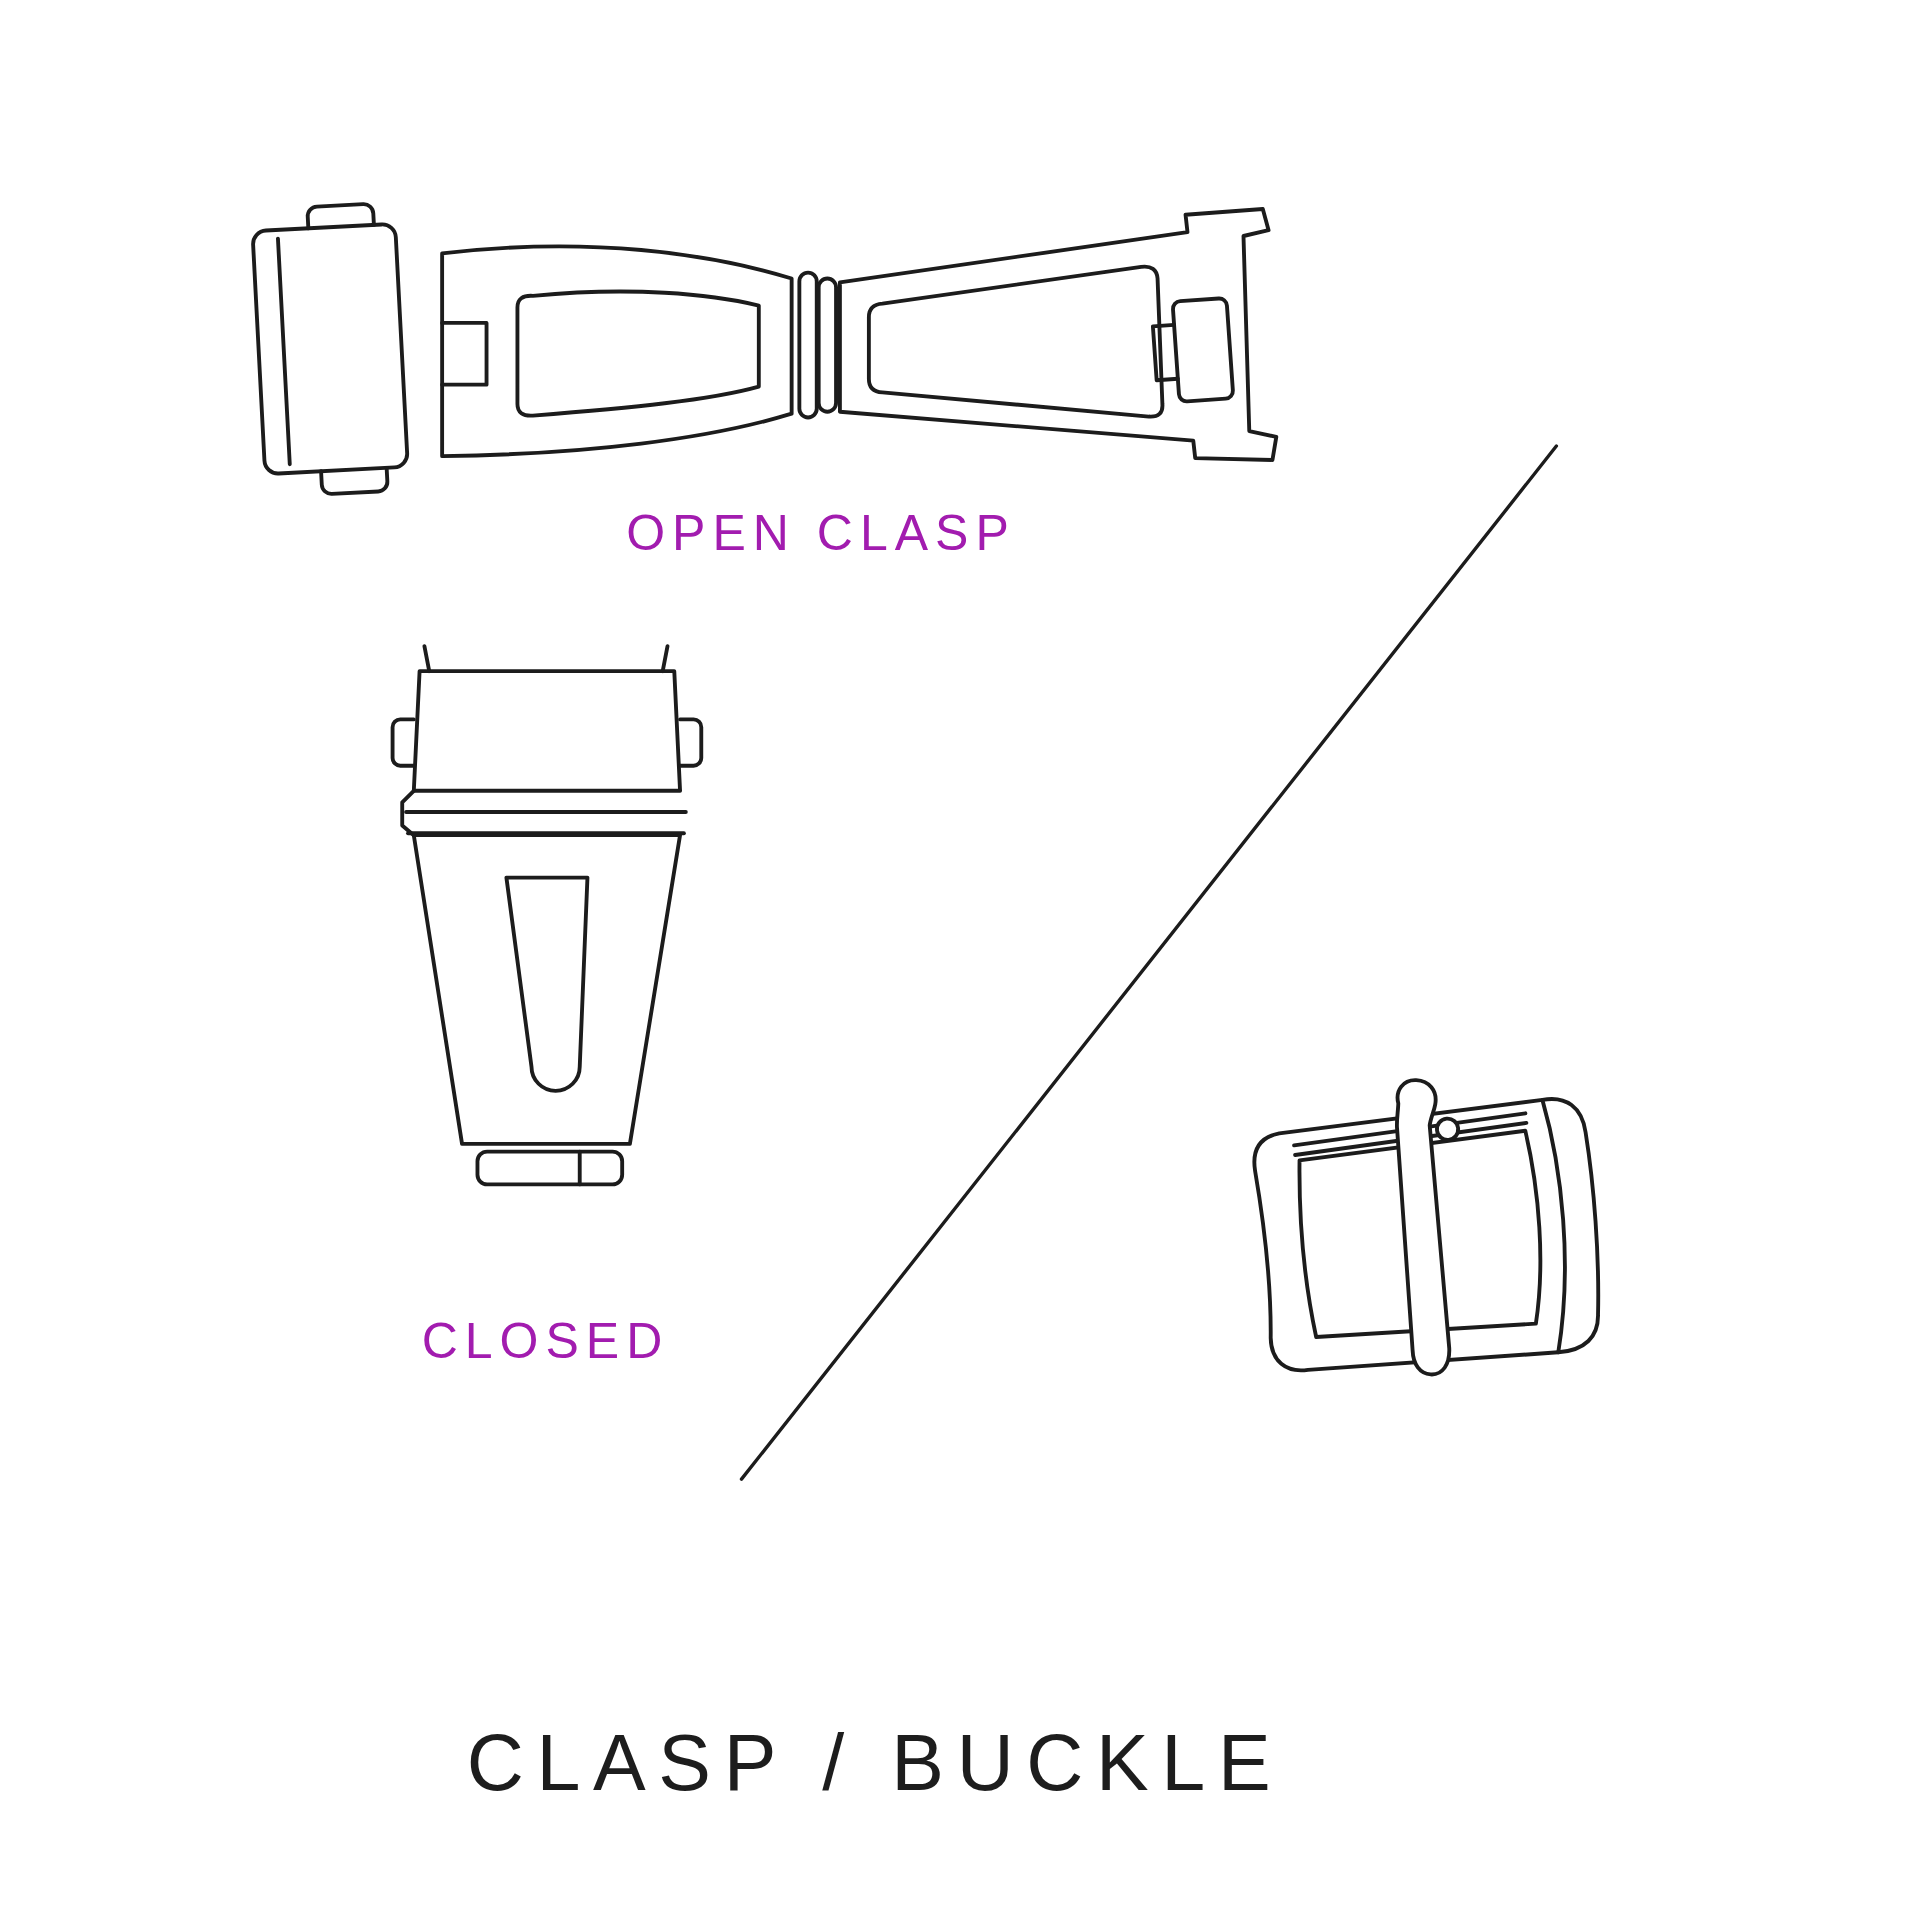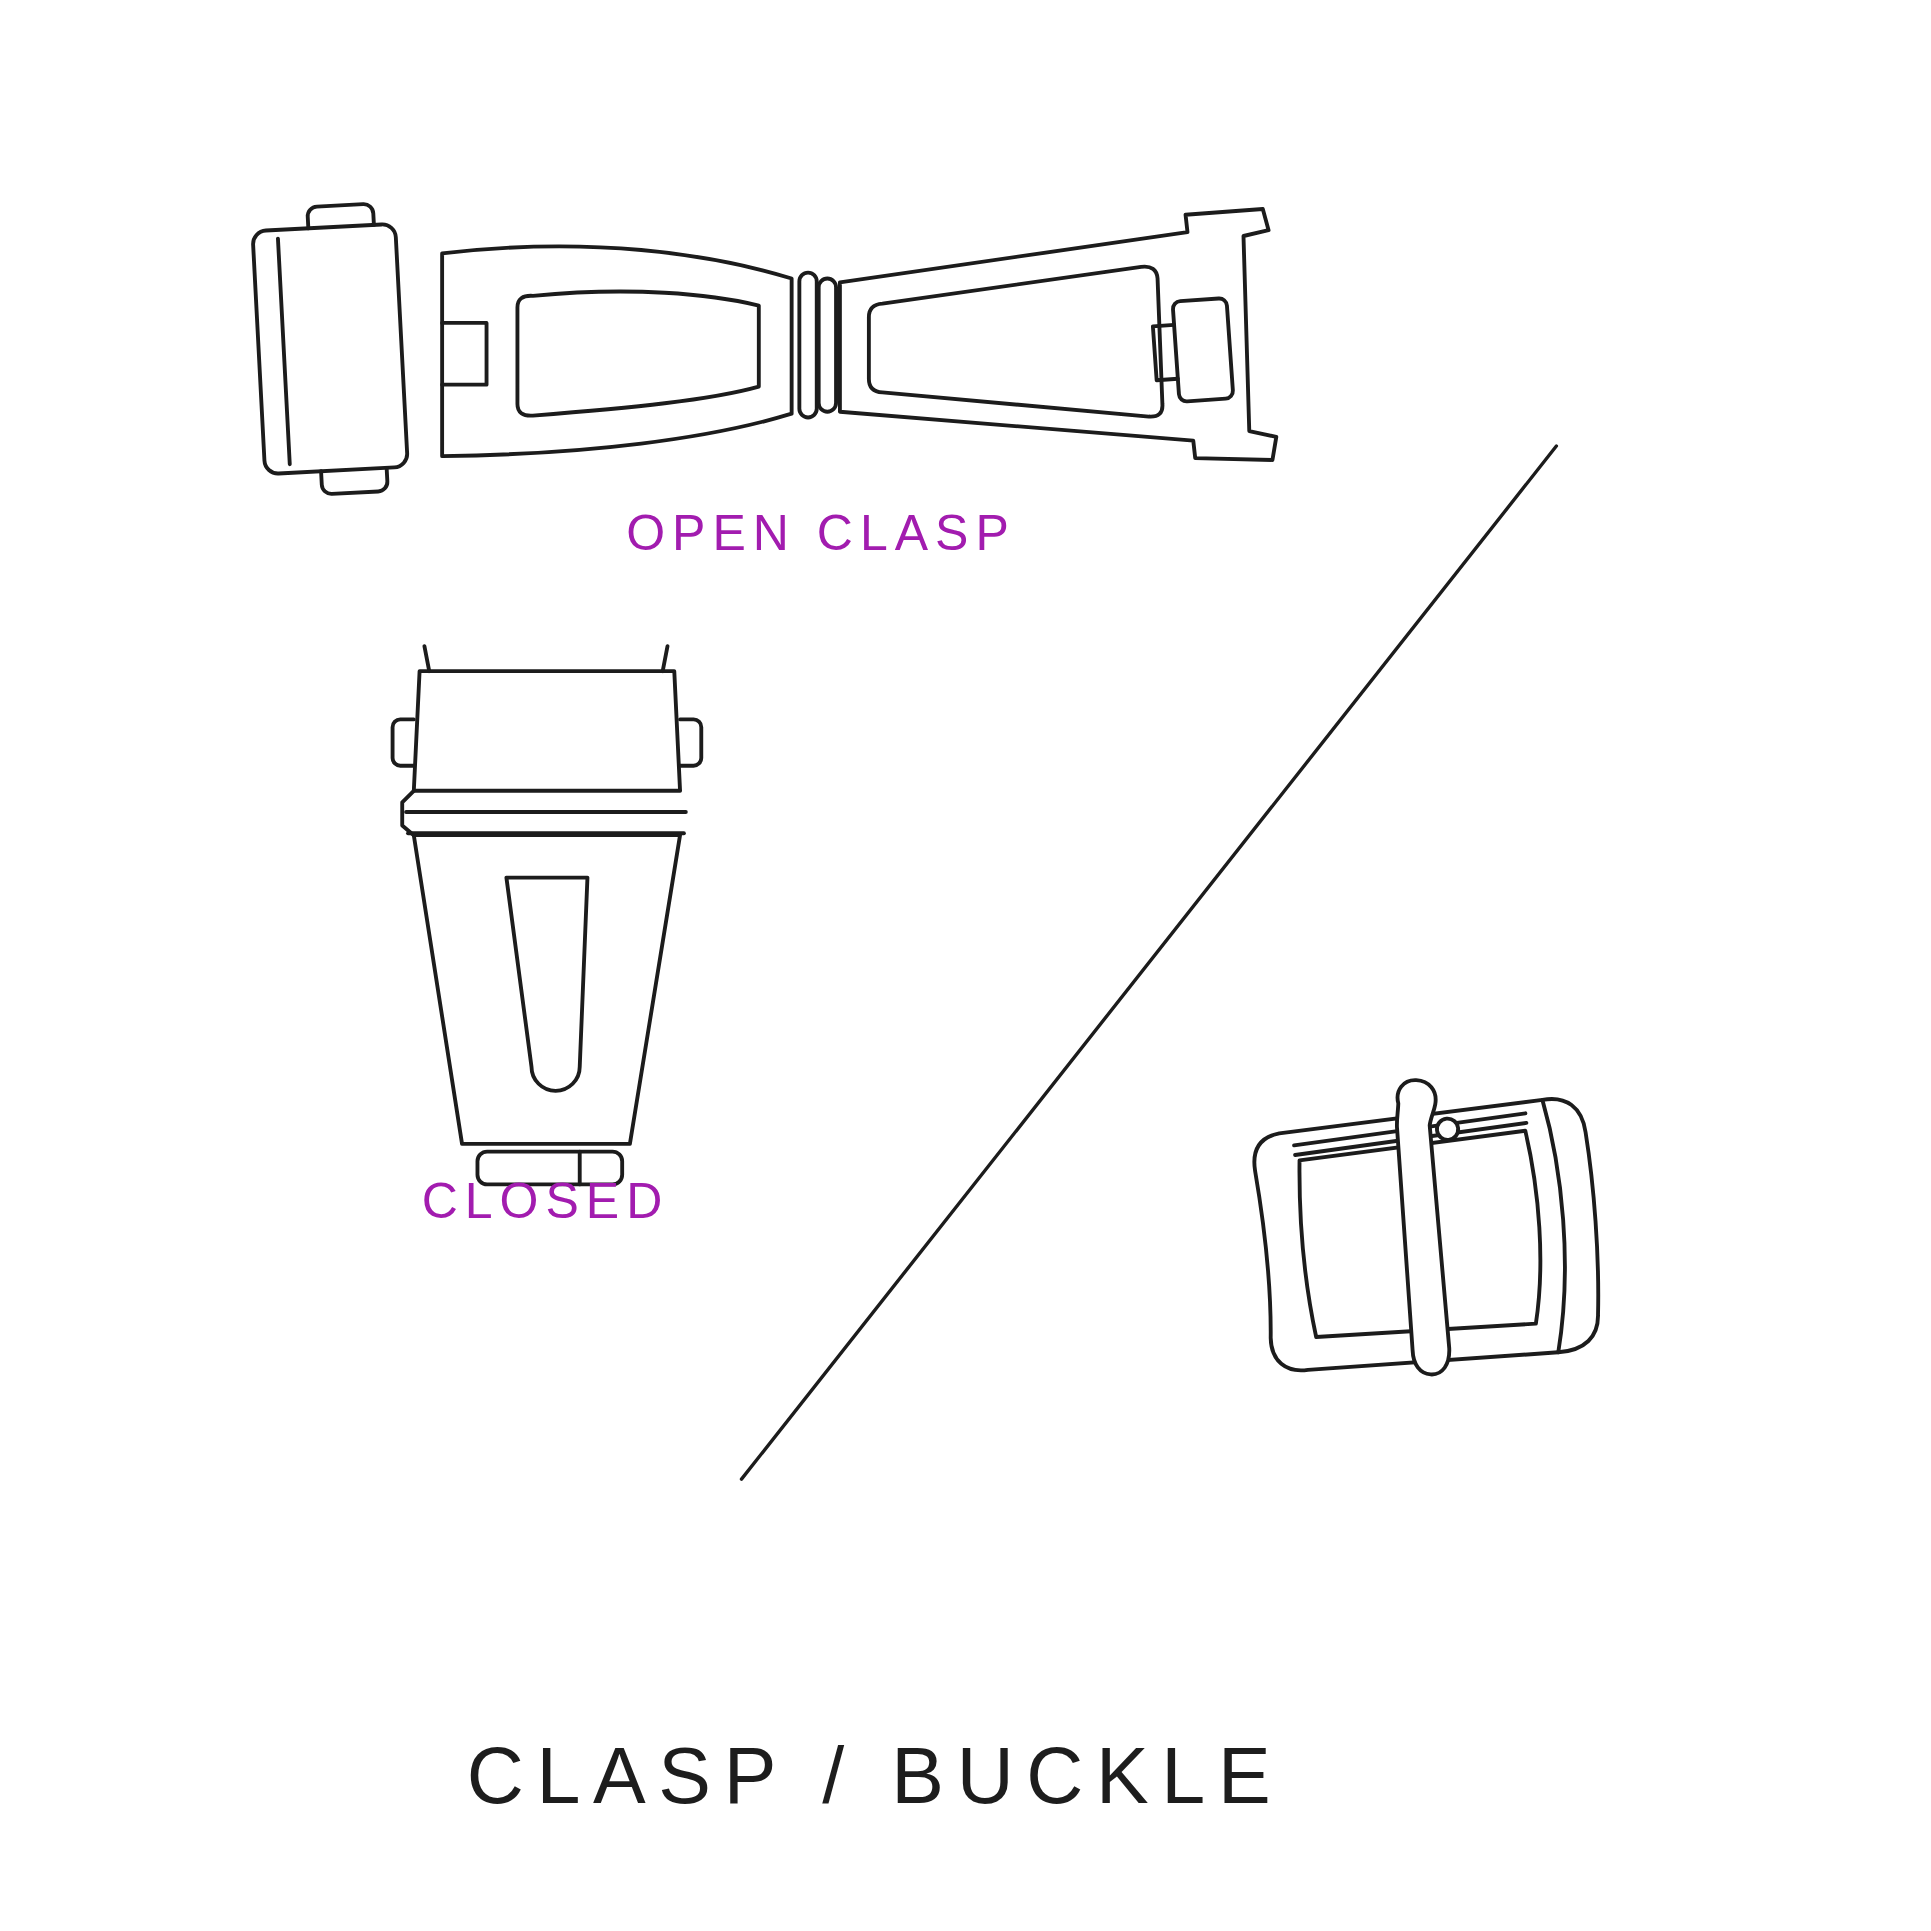--- a/index.html
+++ b/index.html
@@ -28,35 +28,34 @@
     font-weight: 400;
     white-space: nowrap;
   }
   .caption-open {
     left: 512px;
     top: 504px;
     width: 618px;
   }
   .caption-closed {
     left: 362px;
-    top: 1172px;
+    top: 1312px;
     width: 367px;
   }
   .page-title {
     position: absolute;
     left: 0;
     top: 1717px;
     width: 1750px;
     text-align: center;
     font-size: 79px;
     letter-spacing: 0.16em;
     font-weight: 400;
     color: #1d1d1d;
     white-space: nowrap;
-    margin-top: 13px;
   }
   .divider-svg {
     position: absolute;
     left: 0;
     top: 0;
     width: 1931px;
     height: 1931px;
     pointer-events: none;
   }
   svg .ink {

